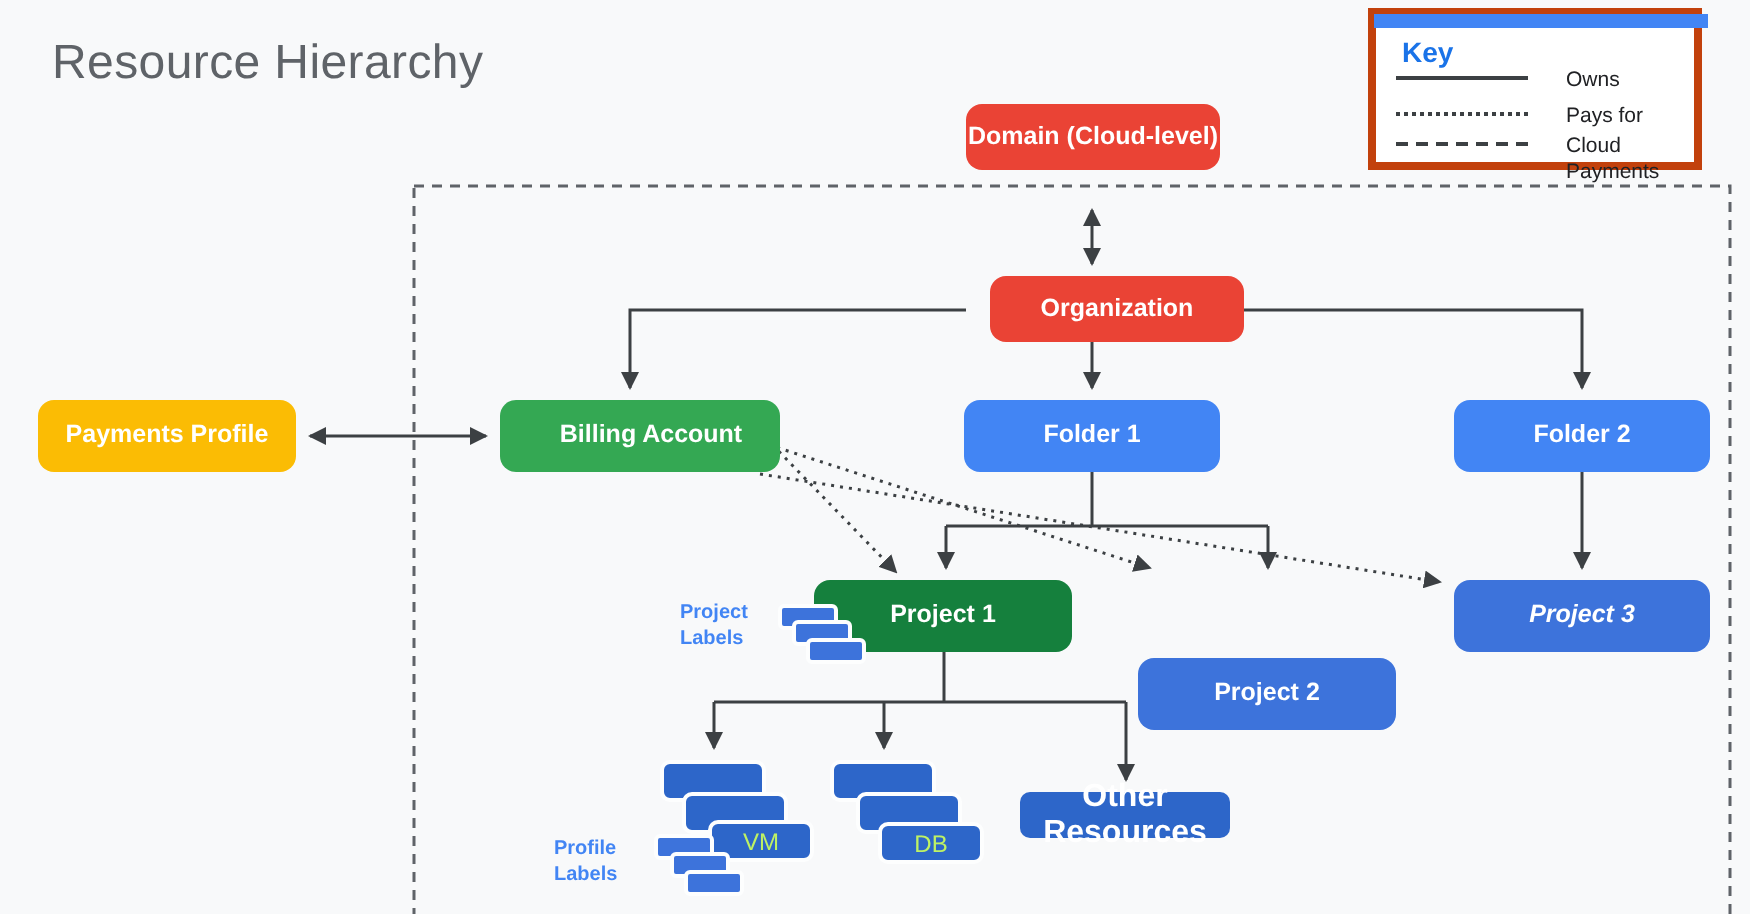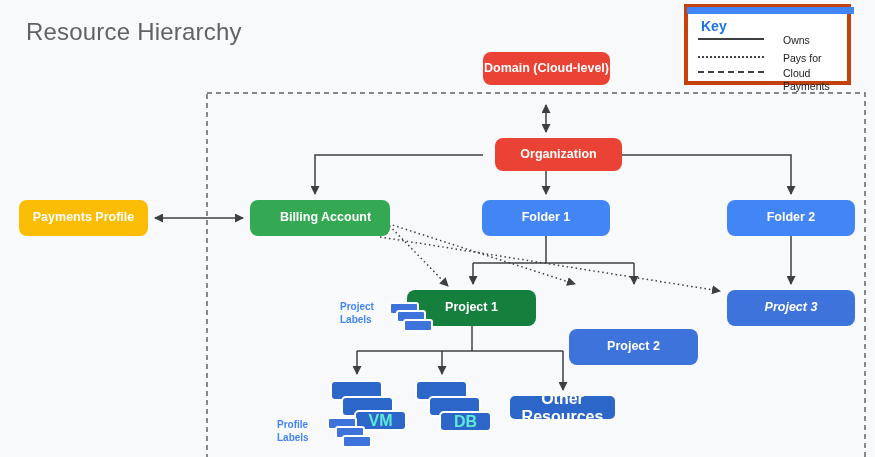--- a/index.html
+++ b/index.html
@@ -13,21 +13,21 @@
     font-size:24px;font-weight:400;color:#5F6368;letter-spacing:.2px;margin:0;
   }
   .node{
     position:absolute;z-index:2;border-radius:8px;color:#fff;
     font-weight:bold;font-size:12.5px;display:flex;align-items:center;justify-content:center;
     text-align:center;line-height:1.1;
   }
   .node.small{border-radius:5px;font-size:16px;}
   .chip{
     position:absolute;z-index:2;border:2px solid #FDFEFE;border-radius:5px;
-    color:#5eead4;font-weight:bold;font-size:16px;display:flex;align-items:center;justify-content:center;
+    color:#bef264;font-weight:normal;font-size:12px;display:flex;align-items:center;justify-content:center;
   }
   .mini{z-index:3;border-width:2px;border-radius:3px;}
   .annotation{
     position:absolute;z-index:3;color:#4285F4;font-weight:bold;font-size:10px;
     line-height:1.3;white-space:pre-line;
   }
   .key-panel{
     position:absolute;left:684px;top:4px;width:167px;height:81px;z-index:4;
     background:#FFFFFF;border:4px solid #c2410c;box-sizing:border-box;
   }

